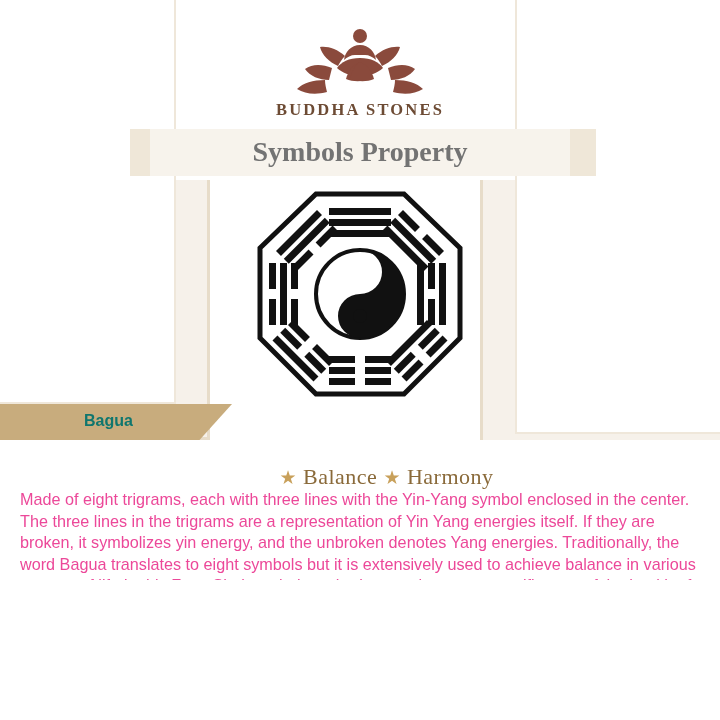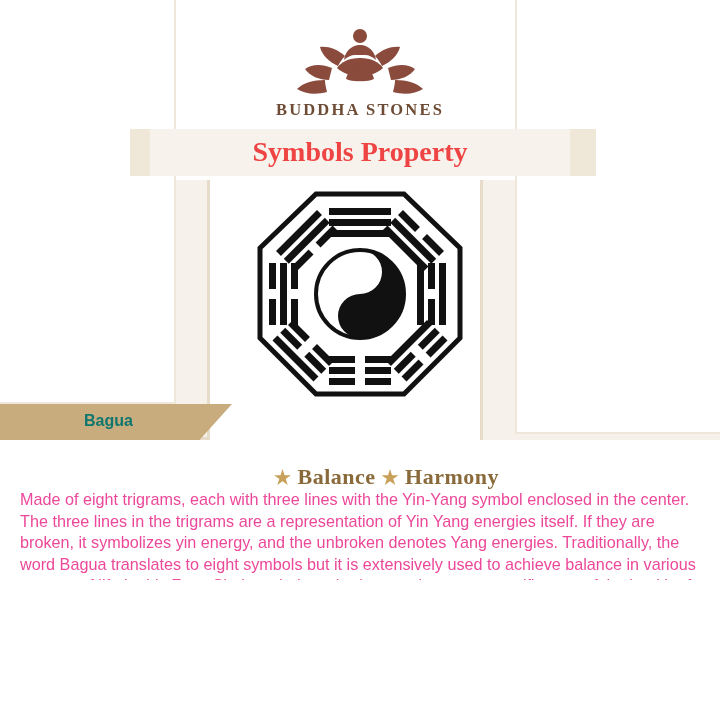--- a/index.html
+++ b/index.html
@@ -105,21 +105,21 @@
   .title-band-l { left: 130px; clip-path: polygon(0 0,100% 0,100% 100%,0 100%); }
   .title-band-r { left: 570px; }
   .page-title {
     position: absolute;
     left: 0; right: 0;
     top: 136px;
     text-align: center;
     font-family: "Liberation Serif", serif;
     font-weight: bold;
     font-size: 28px;
-    color: #ef4444;
+    color: #737373;
     z-index: 6;
   }
 
   
   .bagua-wrap {
     position: absolute;
     left: 50%;
     top: 186px;
     transform: translateX(-50%);
     width: 290px;
@@ -159,21 +159,21 @@
     background: #ffffff;
     z-index: 2;
   }
   .subtitle {
     position: absolute;
     left: 0; right: 0;
     top: 464px;
     text-align: center;
     z-index: 8;
     font-family: "Liberation Serif", serif;
-    font-weight: bold;
+    font-weight: normal;
     font-size: 22px;
     color: #8a6a3a;
     letter-spacing: 0.5px;
     padding-left: 47px;
   }
   .subtitle .star { color: #c8a05a; margin: 0 6px; font-size: 19px; }
   .paragraph {
     position: absolute;
     left: 20px;
     right: 16px;

